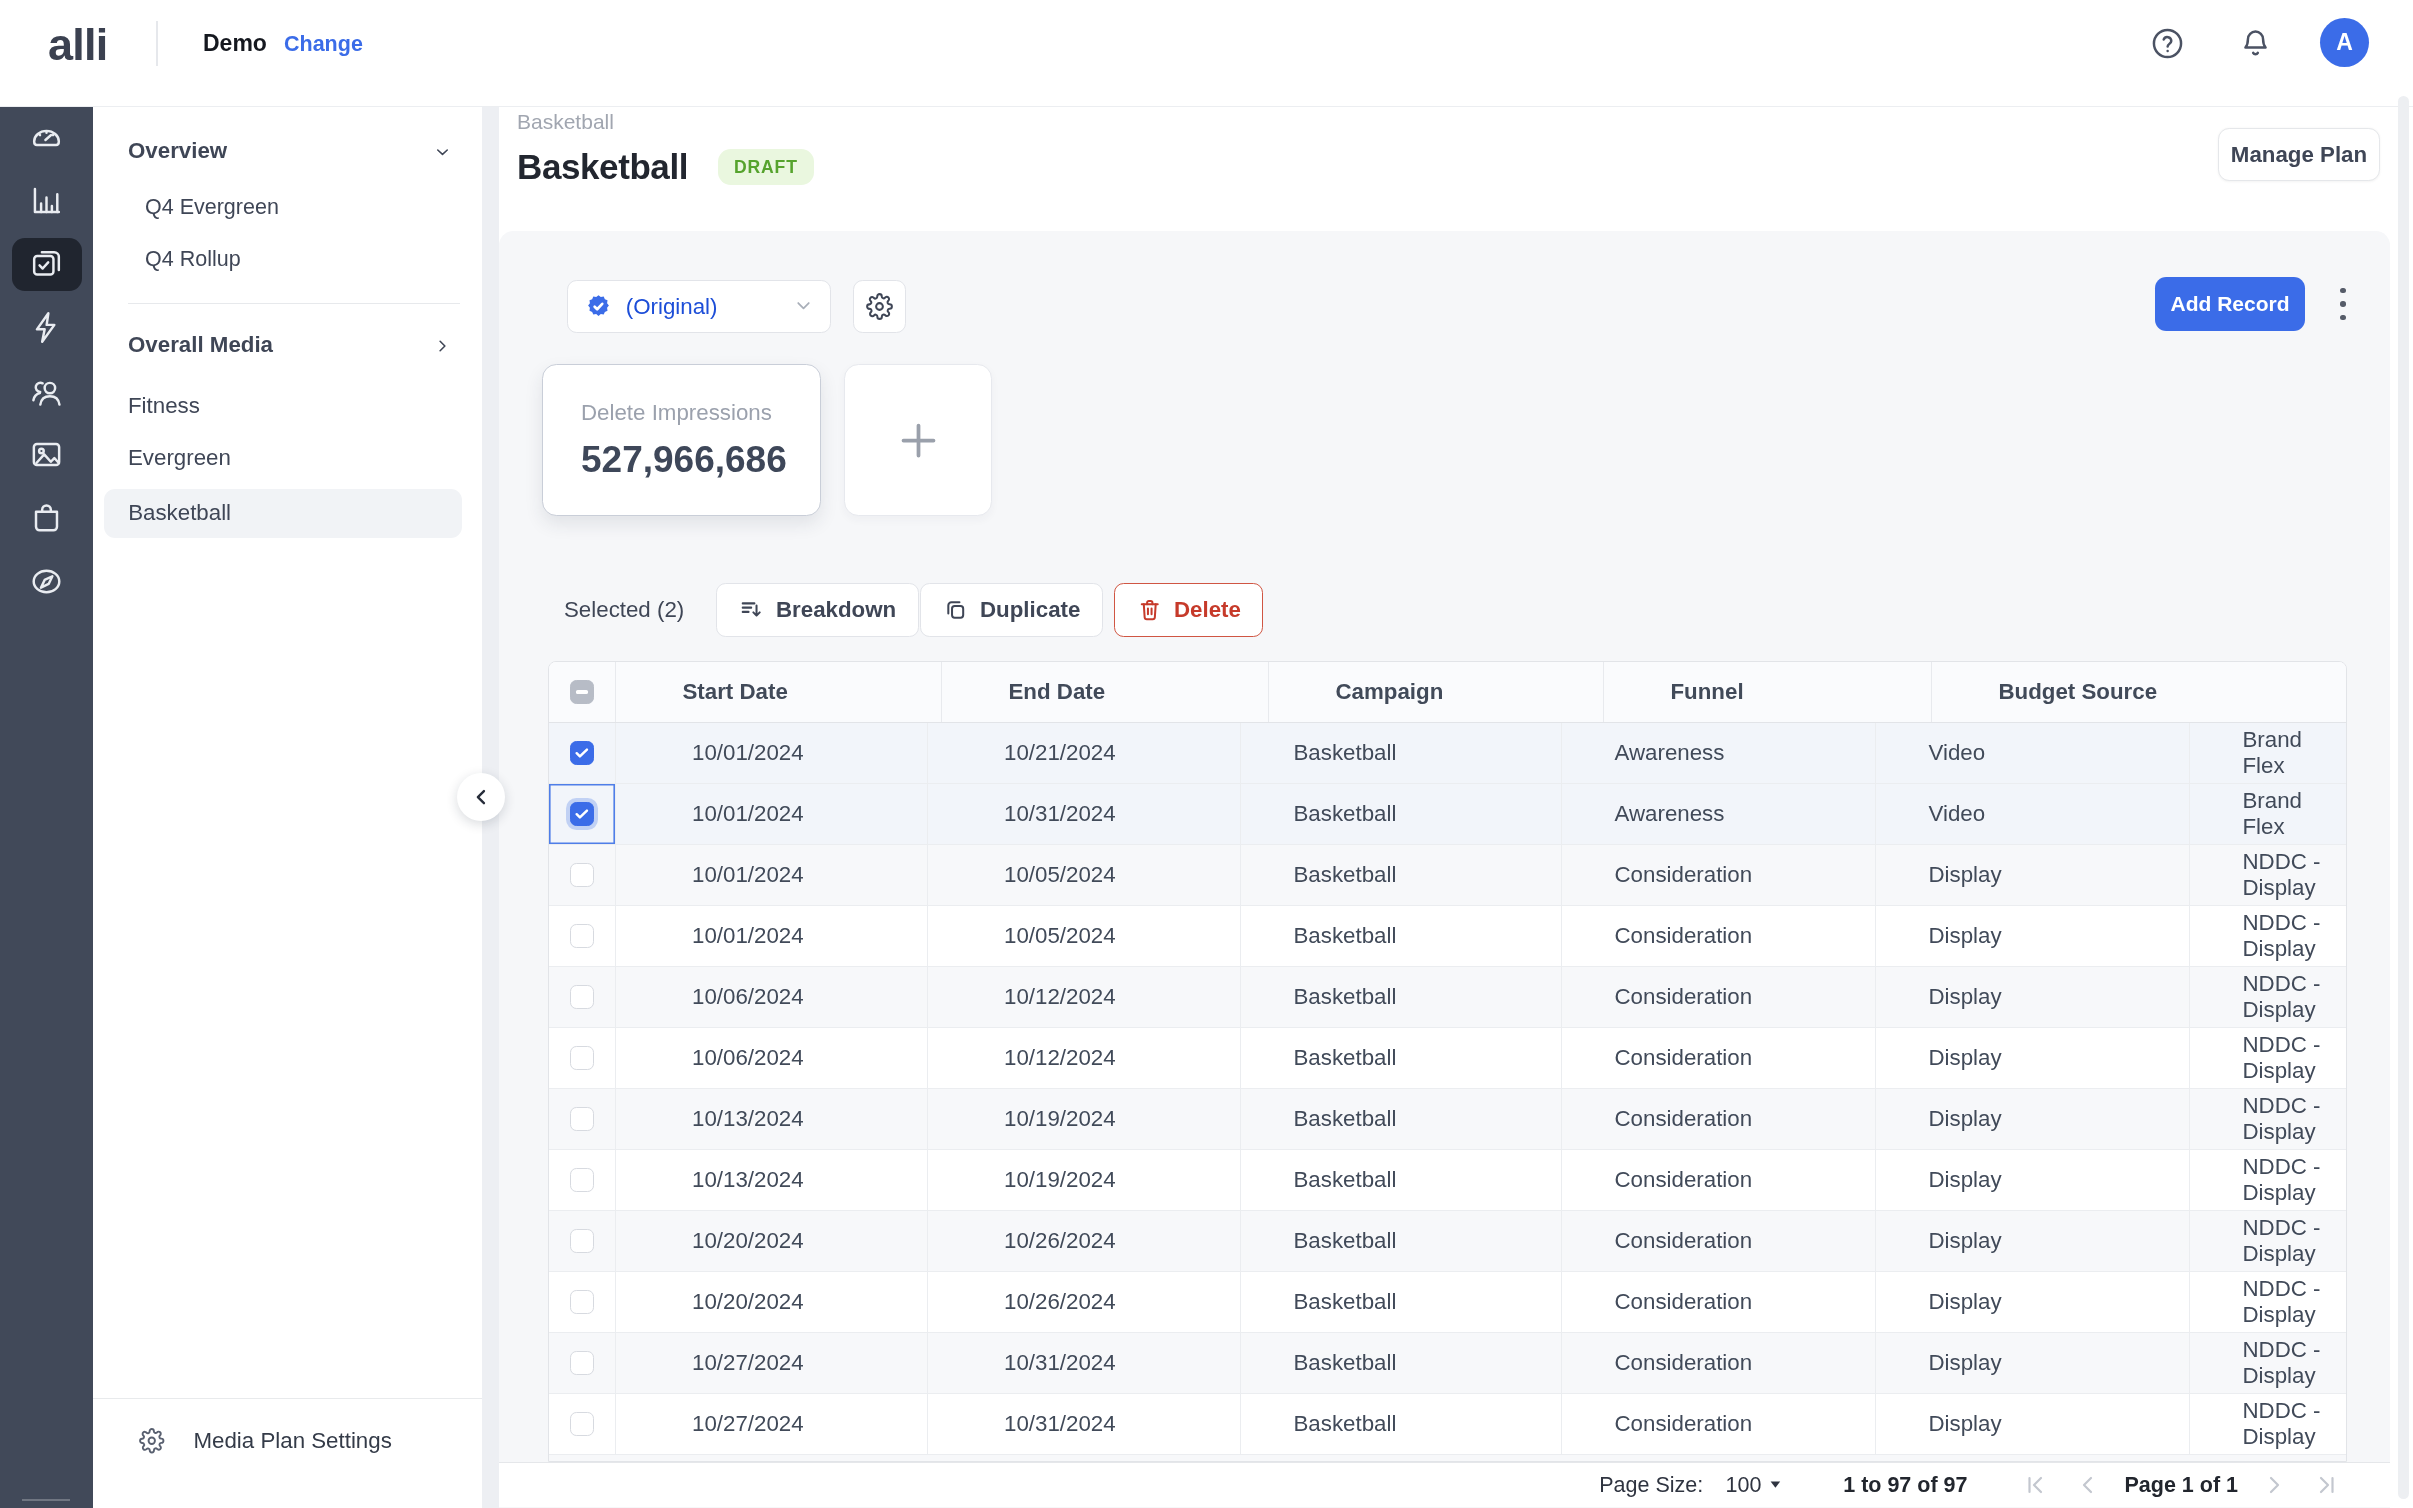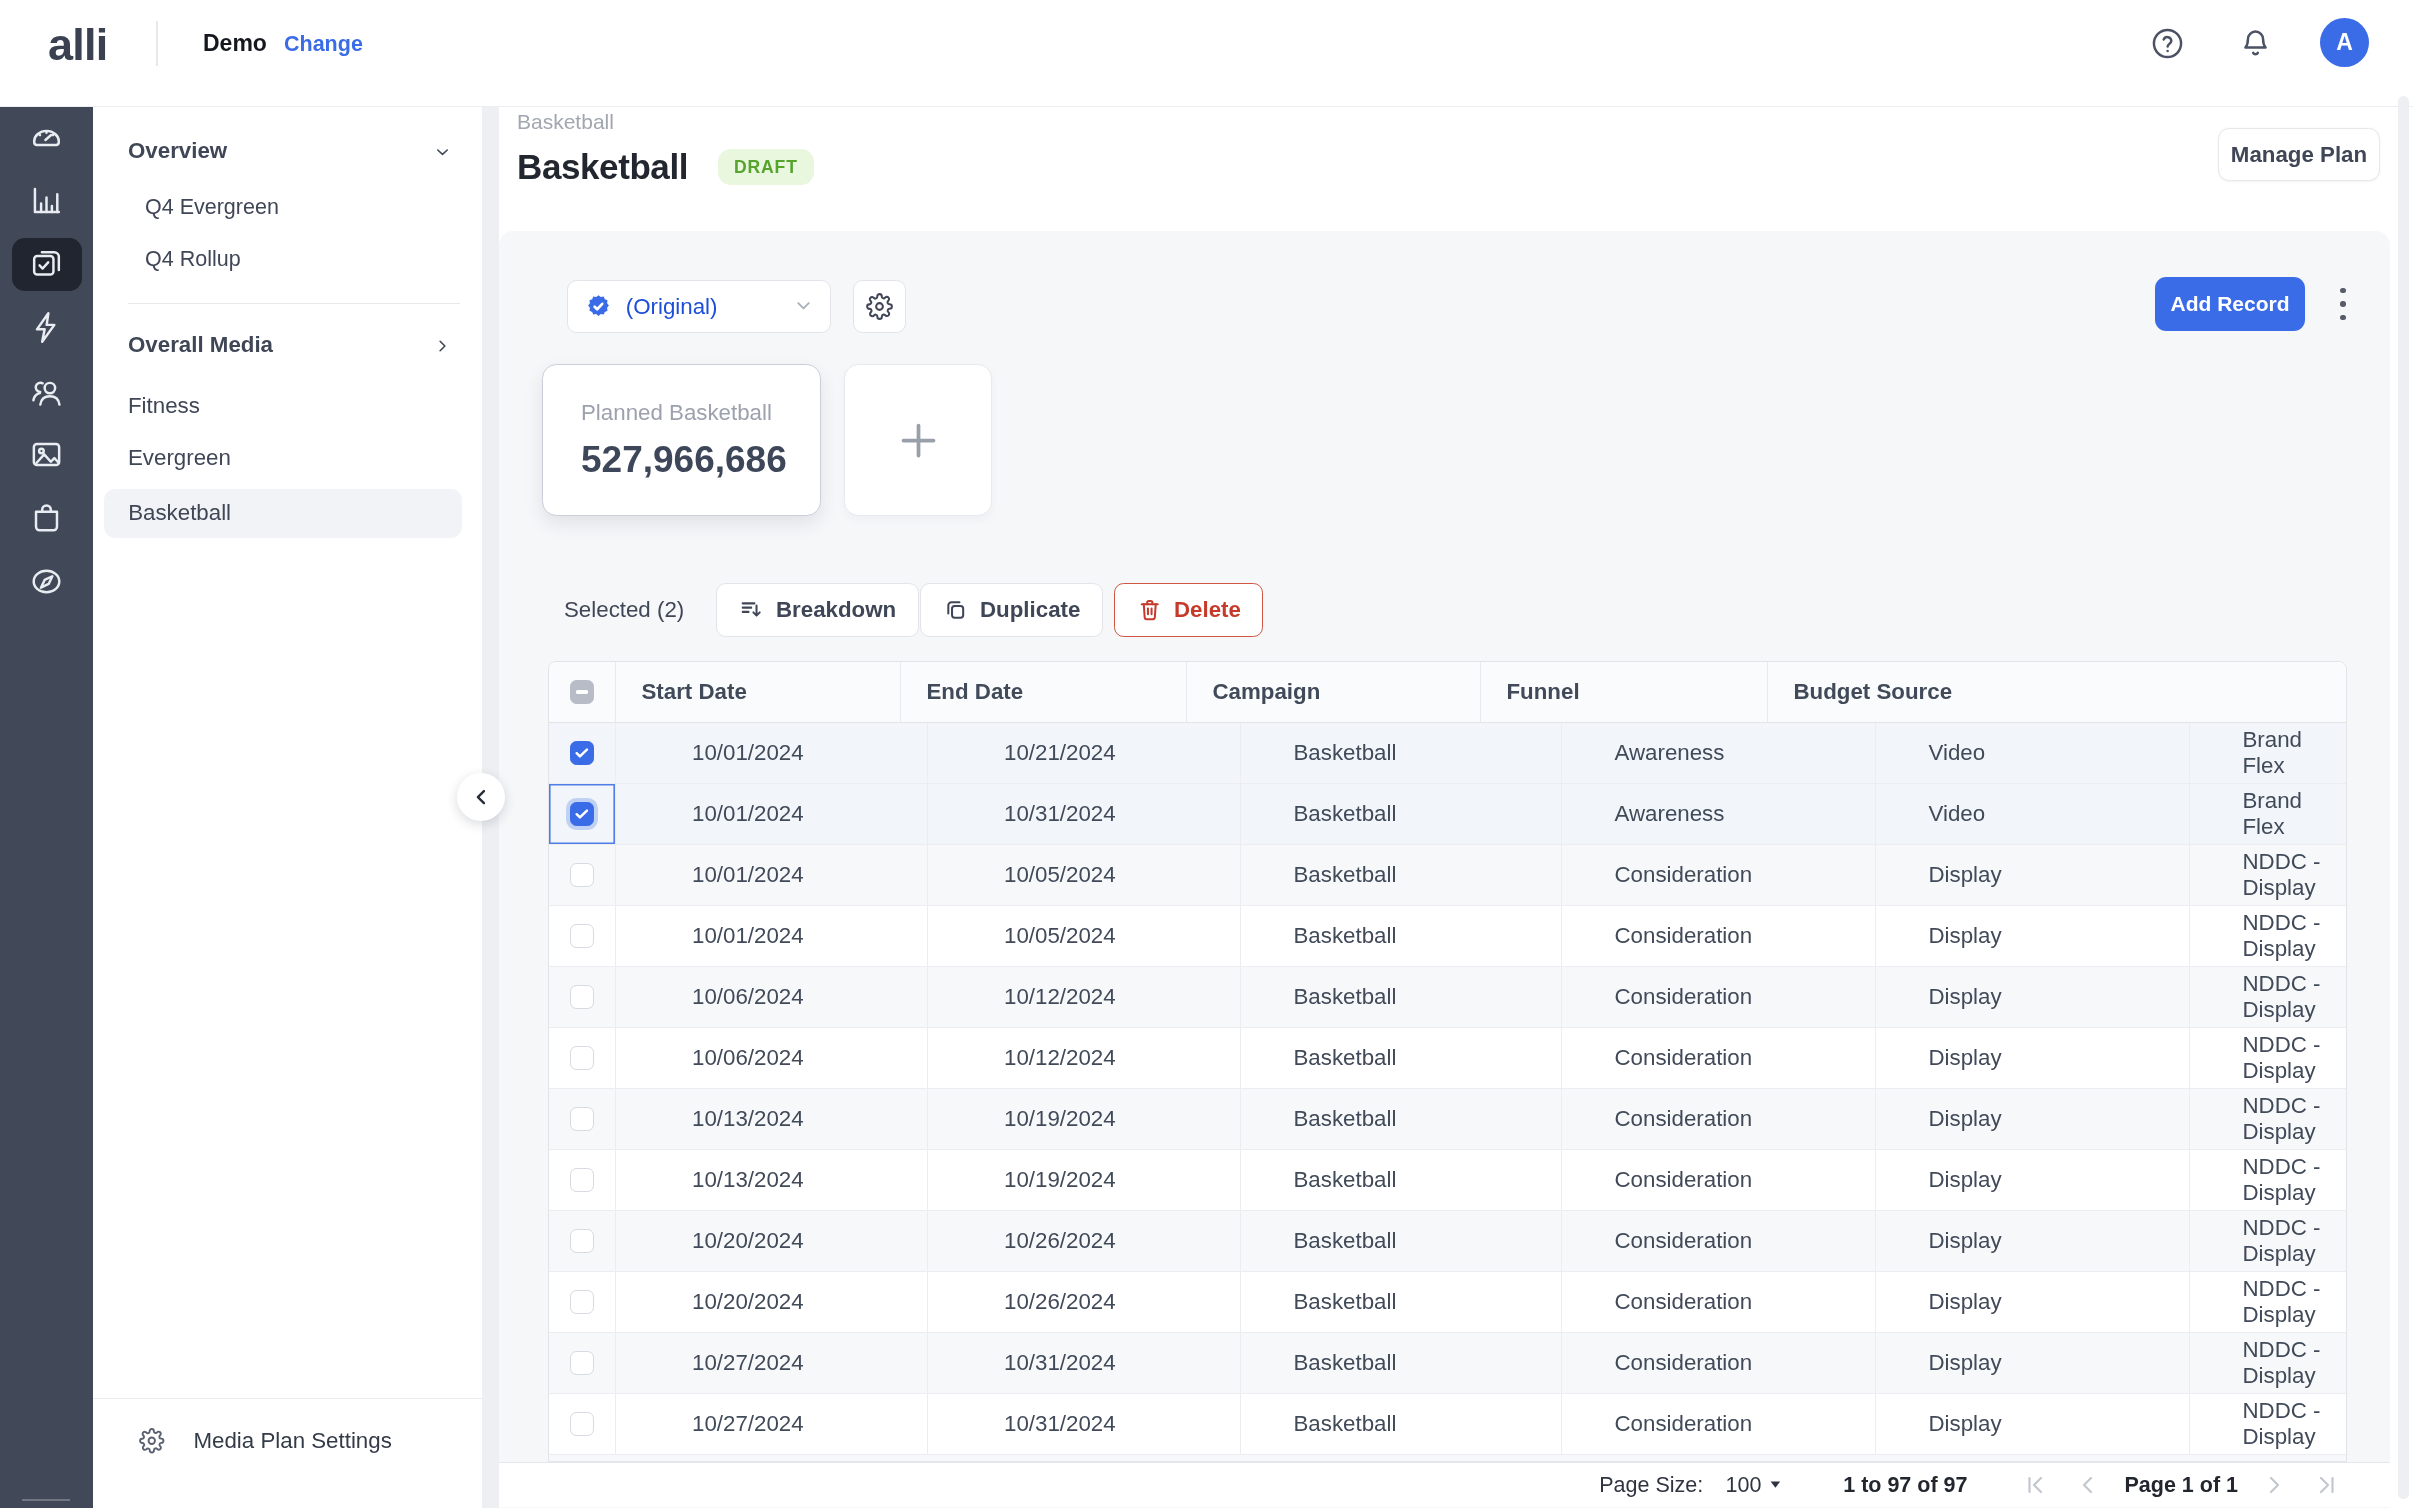--- a/index.html
+++ b/index.html
@@ -98,21 +98,21 @@
   .selbtn svg{width:25.5px;height:25.5px;stroke:#3f4656;fill:none;stroke-width:1.9;stroke-linecap:round;stroke-linejoin:round;}
   .btn-breakdown{left:217px;}
   .btn-duplicate{left:421px;}
   .btn-delete{left:615px;border-color:#d05643;color:#c63a2a;}
   .btn-delete svg{stroke:#c63a2a;}
 
   
   .table{position:absolute;left:49px;top:430px;width:1799px;height:801px;background:#fff;
          border:0.8px solid #e2e4e8;border-radius:8px 8px 0 0;overflow:hidden;}
   .trow{display:grid;grid-template-columns:67px 285px 286px 294px 287px 287px auto;}
-  .thead .trow{height:61px;background:#fafbfd;border-bottom:0.8px solid #e2e4e8;}
+  .thead .trow{height:61px;background:#fafbfd;border-bottom:0.8px solid #e2e4e8;gap:41px;}
   .th{display:flex;align-items:center;padding-left:25.5px;font-size:22.3px;font-weight:600;color:#414a59;
       border-right:0.8px solid #e8eaee;}
   .th:last-child{border-right:none;}
   .th.cbcell{padding-left:0;justify-content:center;}
   .tbody .trow{height:61px;border-bottom:0.8px solid #ebedf0;gap:27px;}
   .td{display:flex;align-items:center;padding-left:25.5px;font-size:22.3px;color:#414a59;
       border-right:0.8px solid #ebedf0;cursor:default;}
   .td:last-child{border-right:none;}
   .td.date{padding-left:49px;}
   .td.cbcell{padding-left:0;justify-content:center;position:relative;}
@@ -307,21 +307,21 @@
     </button>
 
     <button class="addrecord">Add Record</button>
     <div class="kebab">
         <i></i>
         <i></i>
         <i></i>
       </div>
 
     <div class="metric">
-      <div class="m-label">Planned Basketball</div>
+      <div class="m-label">Delete Impressions</div>
       <div class="m-value">527,966,686</div>
     </div>
     <div class="addcard">
       <svg viewBox="0 0 24 24" fill="none">
           <path d="M12 4v16M4 12h16"></path>
         </svg>
     </div>
 
     <div class="selbar">
       <span class="sel-label">Selected (2)</span>

